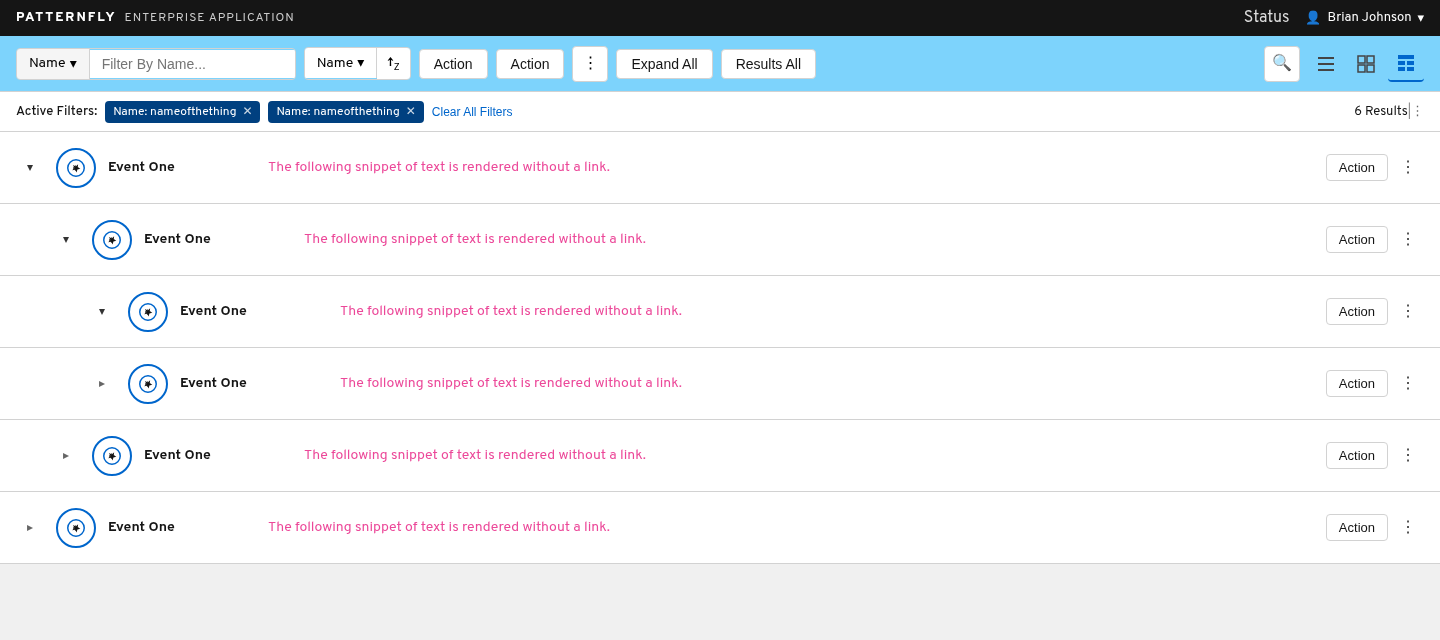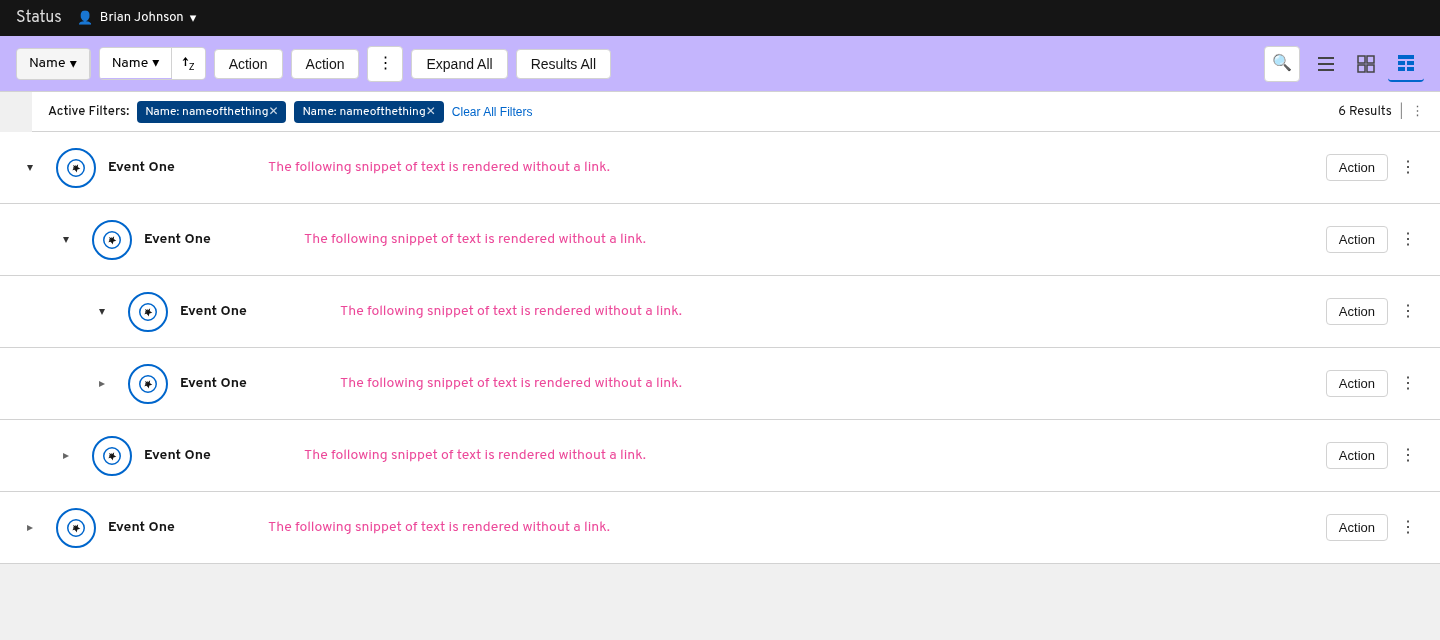--- a/index.html
+++ b/index.html
@@ -48,21 +48,21 @@
       display: flex;
       align-items: center;
       gap: 6px;
       font-size: 13px;
       color: #fff;
       cursor: pointer;
     }
 
     
     .toolbar {
-      background: #c4b5fd;
+      background: #7dd3fc;
       border-bottom: 1px solid #d2d2d2;
       height: 56px;
       display: flex;
       align-items: center;
       padding: 0 16px;
       gap: 8px;
     }
     .toolbar-left {
       display: flex;
       align-items: center;
@@ -175,36 +175,36 @@
     
     .filters-bar {
       background: #fff;
       border-bottom: 1px solid #d2d2d2;
       height: 40px;
       display: flex;
       align-items: center;
       padding: 0 16px;
       gap: 8px;
       justify-content: space-between;
-      margin-left: 32px;
     }
     .filters-bar-left {
       display: flex;
       align-items: center;
       gap: 8px;
     }
     .filters-label {
       font-size: 13px;
       color: #151515;
       font-weight: 500;
       white-space: nowrap;
     }
     .filter-chip {
       display: flex;
       align-items: center;
+      gap: 6px;
       background: #004080;
       color: #fff;
       border-radius: 4px;
       padding: 3px 8px;
       font-size: 12px;
     }
     .filter-chip-close {
       cursor: pointer;
       font-size: 12px;
       color: #fff;
@@ -216,21 +216,20 @@
       cursor: pointer;
       background: none;
       border: none;
       padding: 0;
     }
     .results-count {
       font-size: 13px;
       color: #151515;
       display: flex;
       align-items: center;
-      gap: 8px;
     }
     .results-menu {
       cursor: pointer;
       color: #666;
     }
 
     
     .content {
       background: #fff;
       margin: 0;
@@ -319,38 +318,43 @@
       width: 18px;
       height: 18px;
     }
 
     .divider { color: #888; font-size: 12px; }
   </style>
 </head>
 <body>
 
 <nav class="top-nav">
+  <div class="top-nav-brand">
+    <span class="brand-logo">PATTERNFLY</span>
+    <span class="brand-app">ENTERPRISE APPLICATION</span>
+  </div>
   <div class="top-nav-right">
     <span class="nav-status">Status</span>
     <div class="nav-user">
       <span>👤</span>
       <span>Brian Johnson</span>
       <span>▾</span>
     </div>
   </div>
 </nav>
 
 <div class="toolbar">
   <div class="toolbar-left">
 
     <div class="filter-group">
       <div class="filter-select">
         <span>Name</span>
         <span>▾</span>
       </div>
+      <input class="filter-input" type="text" placeholder="Filter By Name..." style="">
     </div>
 
     <div class="sort-group">
       <div class="sort-select">
         <span>Name</span>
         <span>▾</span>
       </div>
       <div class="sort-icon-btn">
         <span style="font-size:14px;">↑<sub style="font-size:9px;">Z</sub></span>
       </div>

